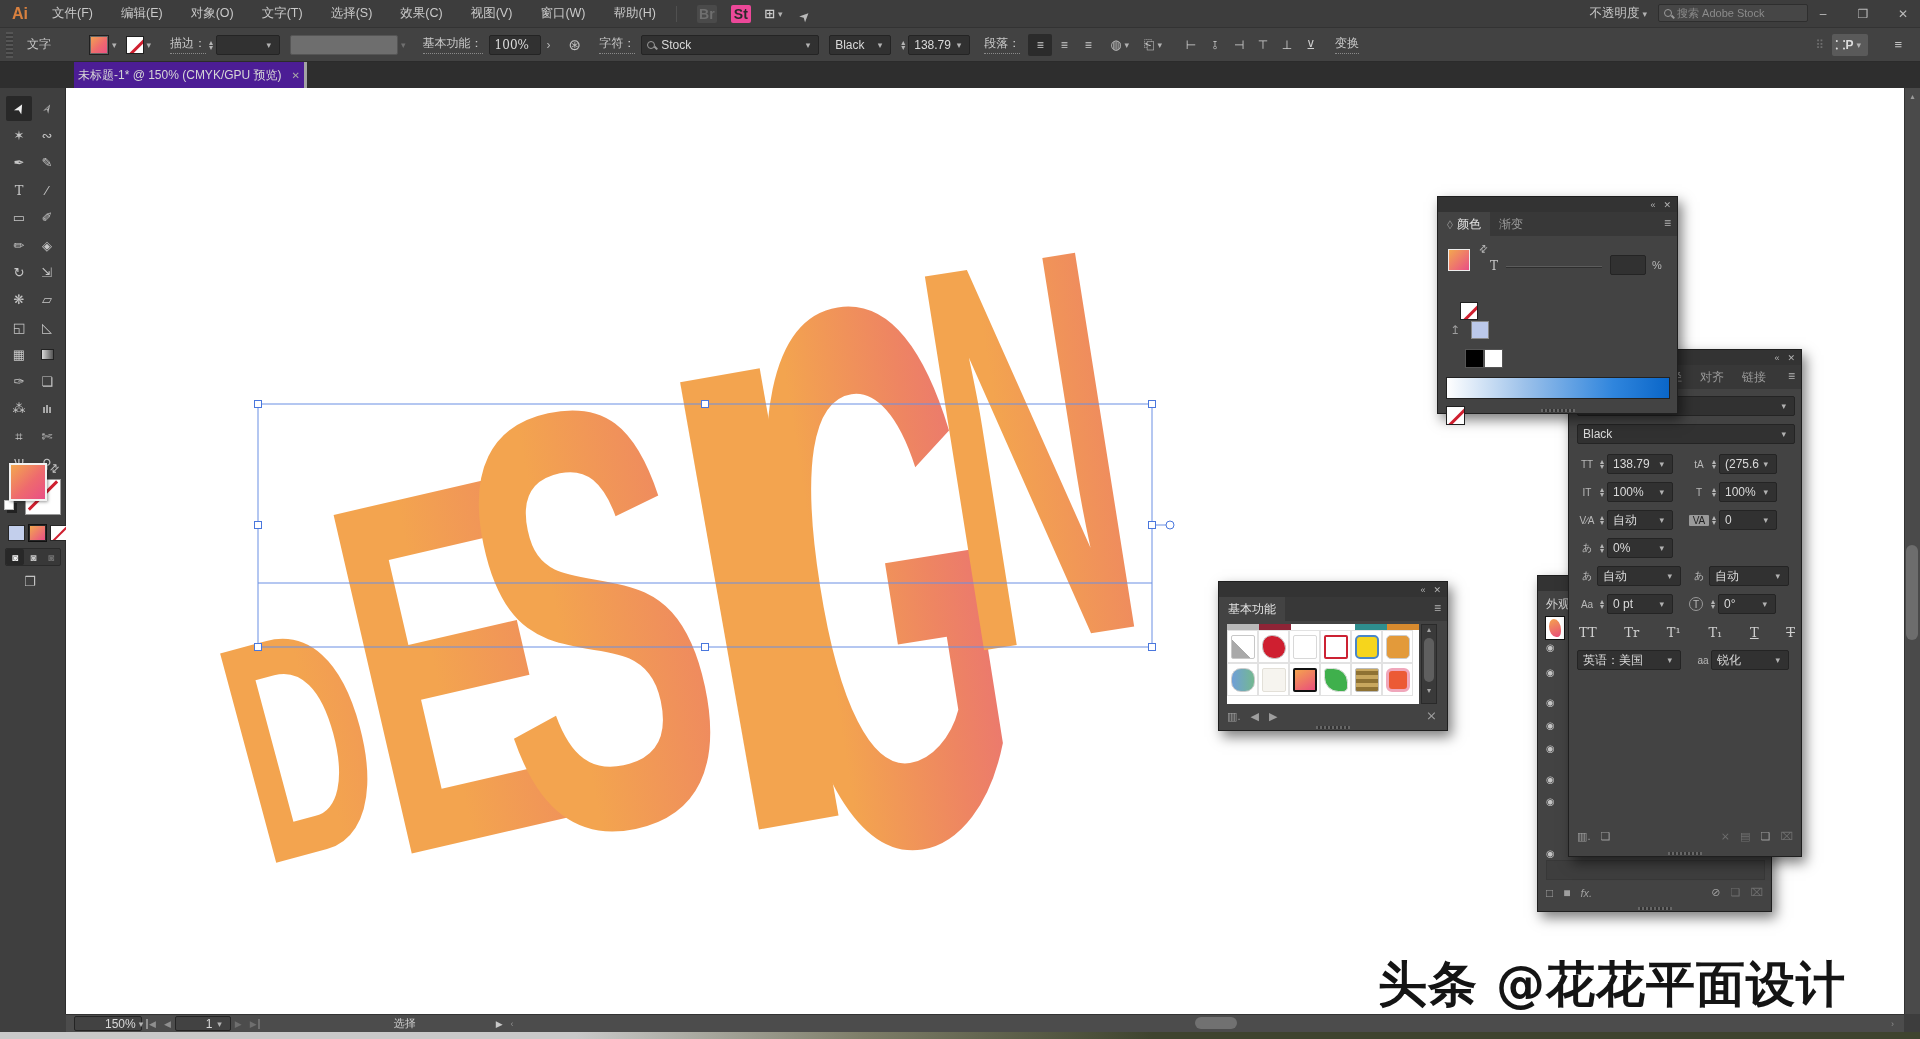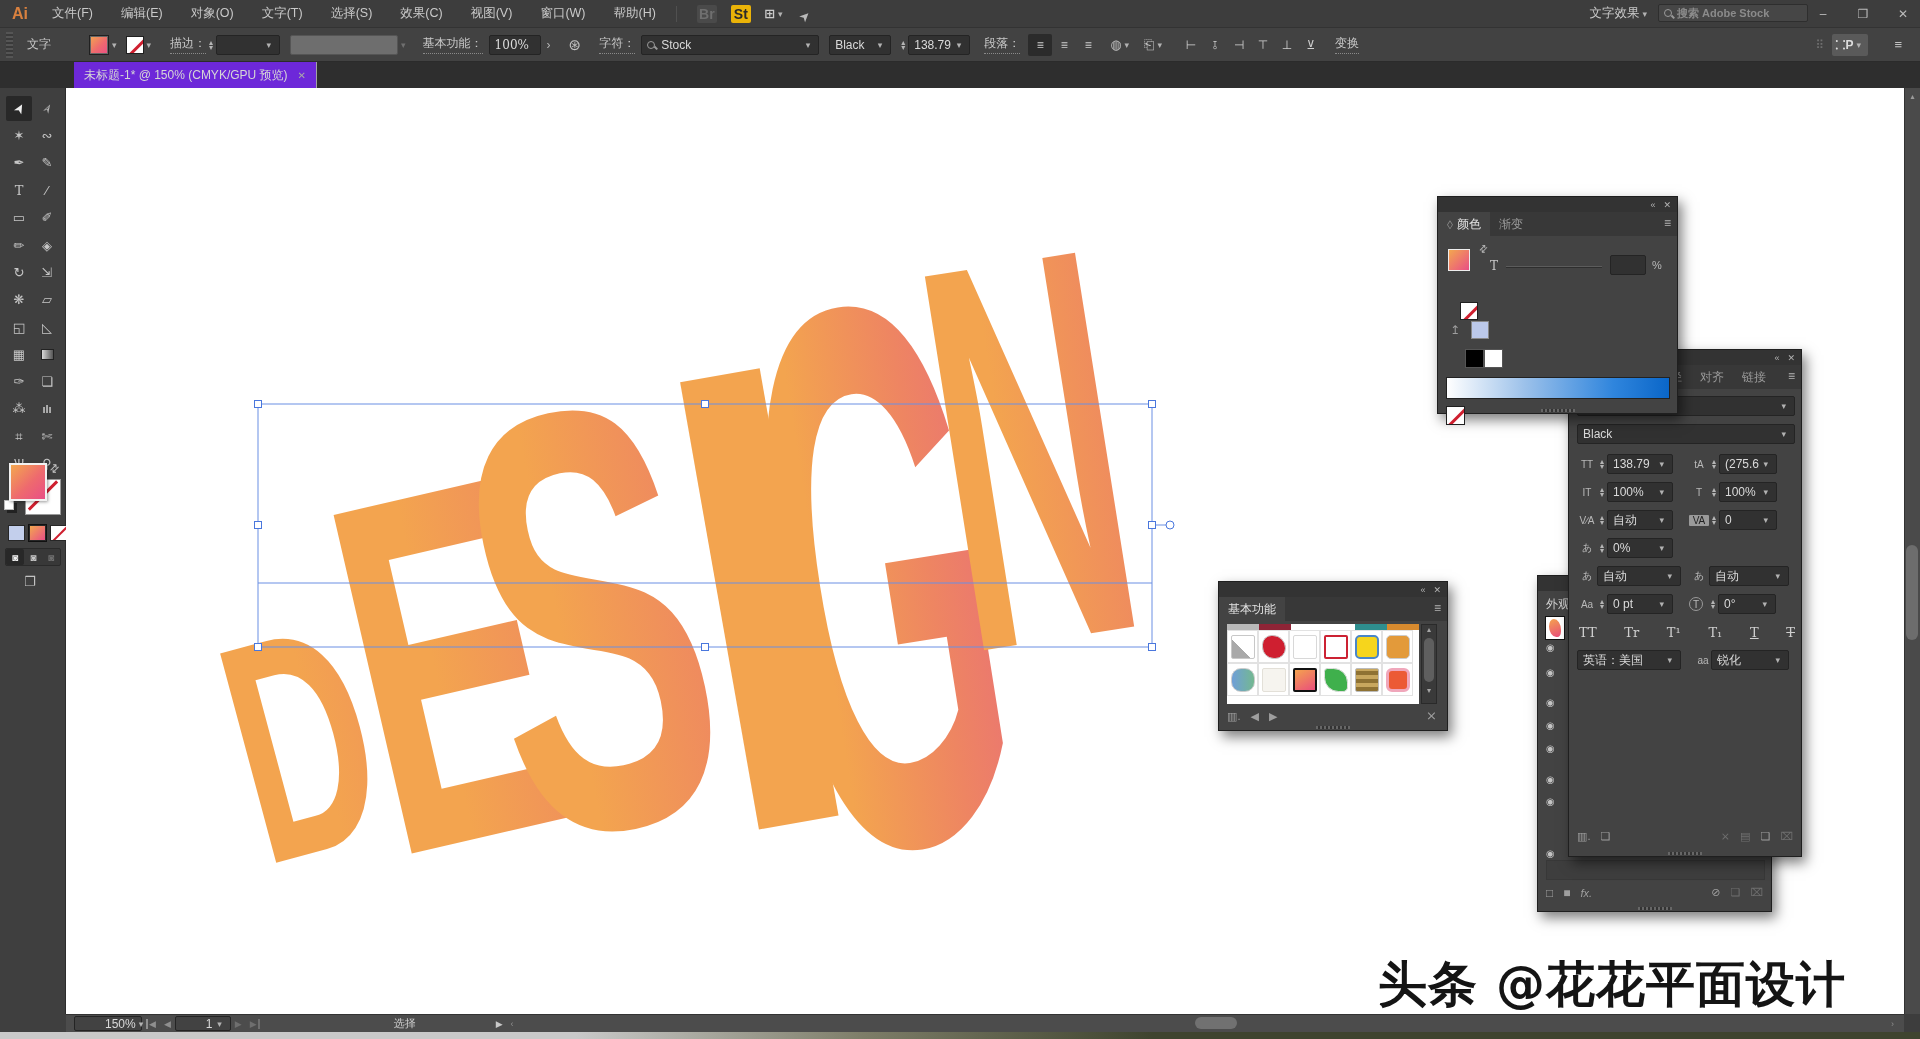--- a/index.html
+++ b/index.html
@@ -23,21 +23,21 @@
   .swatch-none{width:18px;height:18px;background:#fff;border:1px solid #202020;position:relative;overflow:hidden;}
   .swatch-none::after{content:"";position:absolute;left:-3px;top:7px;width:30px;height:2.5px;background:#cf1f2f;transform:rotate(-45deg);}
   .cdd{color:#b2b2b2;font-size:9px;margin:0 3px;}
   .fld{background:#313131;border:1px solid #242424;border-radius:2px;color:#dadada;font-family:"DejaVu Serif",serif;font-size:12px;display:flex;align-items:center;padding:0 5px;height:20px;}
   .stp{display:flex;flex-direction:column;line-height:5px;font-size:8px;color:#b5b5b5;margin:0 3px;}
   .alignbtn{width:24px;height:22px;display:flex;align-items:center;justify-content:center;color:#cfcfcf;font-size:13px;border-radius:2px;}
   .alignbtn.active{background:#2b2b2b;}
   .alico{display:inline-block;font-size:12px;color:#cfcfcf;}
   
   #tabbar{left:0;top:62px;width:1920px;height:26px;background:#2e2e2e;}
-  #doctab{left:74px;top:62px;height:26px;background:#6d28d9;color:#d6d6d6;font-size:12px;display:flex;align-items:center;padding:0 10px;gap:10px;border-right:1px solid #a3a3a3;}
+  #doctab{left:74px;top:62px;height:26px;background:#4c1d95;color:#d6d6d6;font-size:12px;display:flex;align-items:center;padding:0 4px;gap:10px;border-right:3px solid #a3a3a3;}
   
   #toolbar{left:0;top:88px;width:66px;height:944px;background:#3f3f3f;border-right:1px solid #2c2c2c;}
   .tool{position:absolute;width:26px;height:25px;display:flex;align-items:center;justify-content:center;color:#c6c6c6;font-size:13px;border-radius:2px;}
   .tool.active{background:#282828;color:#f0f0f0;}
   .rot-60{display:inline-block;transform:rotate(-60deg);}
   .rot-45{display:inline-block;transform:rotate(-45deg);}
   .gradcell{width:13px;height:11px;background:linear-gradient(90deg,#d8d8d8,#555);border:1px solid #222;}
   .bigfill{left:9px;top:375px;width:38px;height:38px;border:2px solid #f2f2f2;background:linear-gradient(135deg,#f3a74f,#ee6a6e 55%,#e94e86);box-shadow:1px 1px 3px rgba(0,0,0,.4);z-index:3;}
   .bigstroke{left:26px;top:392px;width:34px;height:34px;background:#fff;border:5px solid #fff;outline:1px solid #999;z-index:2;position:absolute;}
   .bigstroke::before{content:"";position:absolute;left:-8px;top:9px;width:40px;height:3px;background:#cf1f2f;transform:rotate(-45deg);}
@@ -83,31 +83,31 @@
   <span class="menu">编辑(E)</span>
   <span class="menu">对象(O)</span>
   <span class="menu">文字(T)</span>
   <span class="menu">选择(S)</span>
   <span class="menu">效果(C)</span>
   <span class="menu">视图(V)</span>
   <span class="menu">窗口(W)</span>
   <span class="menu">帮助(H)</span>
   <span class="sep"></span>
   <span class="appbtn" style="background:#4a4a4a;color:#6f6f6f;">Br</span>
-  <span class="appbtn" style="background:#eab308;color:#2b2b2b;">St</span>
+  <span class="appbtn" style="background:#ec4899;color:#2b2b2b;">St</span>
   <span class="appbtn" style="background:none;color:#c9c9c9;font-size:13px;">
       <span>⊞</span>
       <span class="cdd">▾</span>
     </span>
   <span class="appbtn rot-45" style="background:none;color:#b9b9b9;font-size:13px;">➤</span>
   <div class="abs flex" style="right:270px;top:0;height:27px;">
-    <span>文字效果</span>
-      <span class="cdd">▾</span>
-  </div>
-  <div class="abs" style="right:112px;top:4px;font-weight:bold;">
+    <span>不透明度</span>
+      <span class="cdd">▾</span>
+  </div>
+  <div class="abs" style="right:112px;top:4px;">
     <div id="searchbox">
         <span class="mag"></span>
         <span>搜索 Adobe Stock</span>
       </div>
   </div>
   <div class="abs flex" style="right:0;top:0;height:27px;">
     <span class="winbtn">–</span>
     <span class="winbtn">❐</span>
     <span class="winbtn">✕</span>
   </div>

